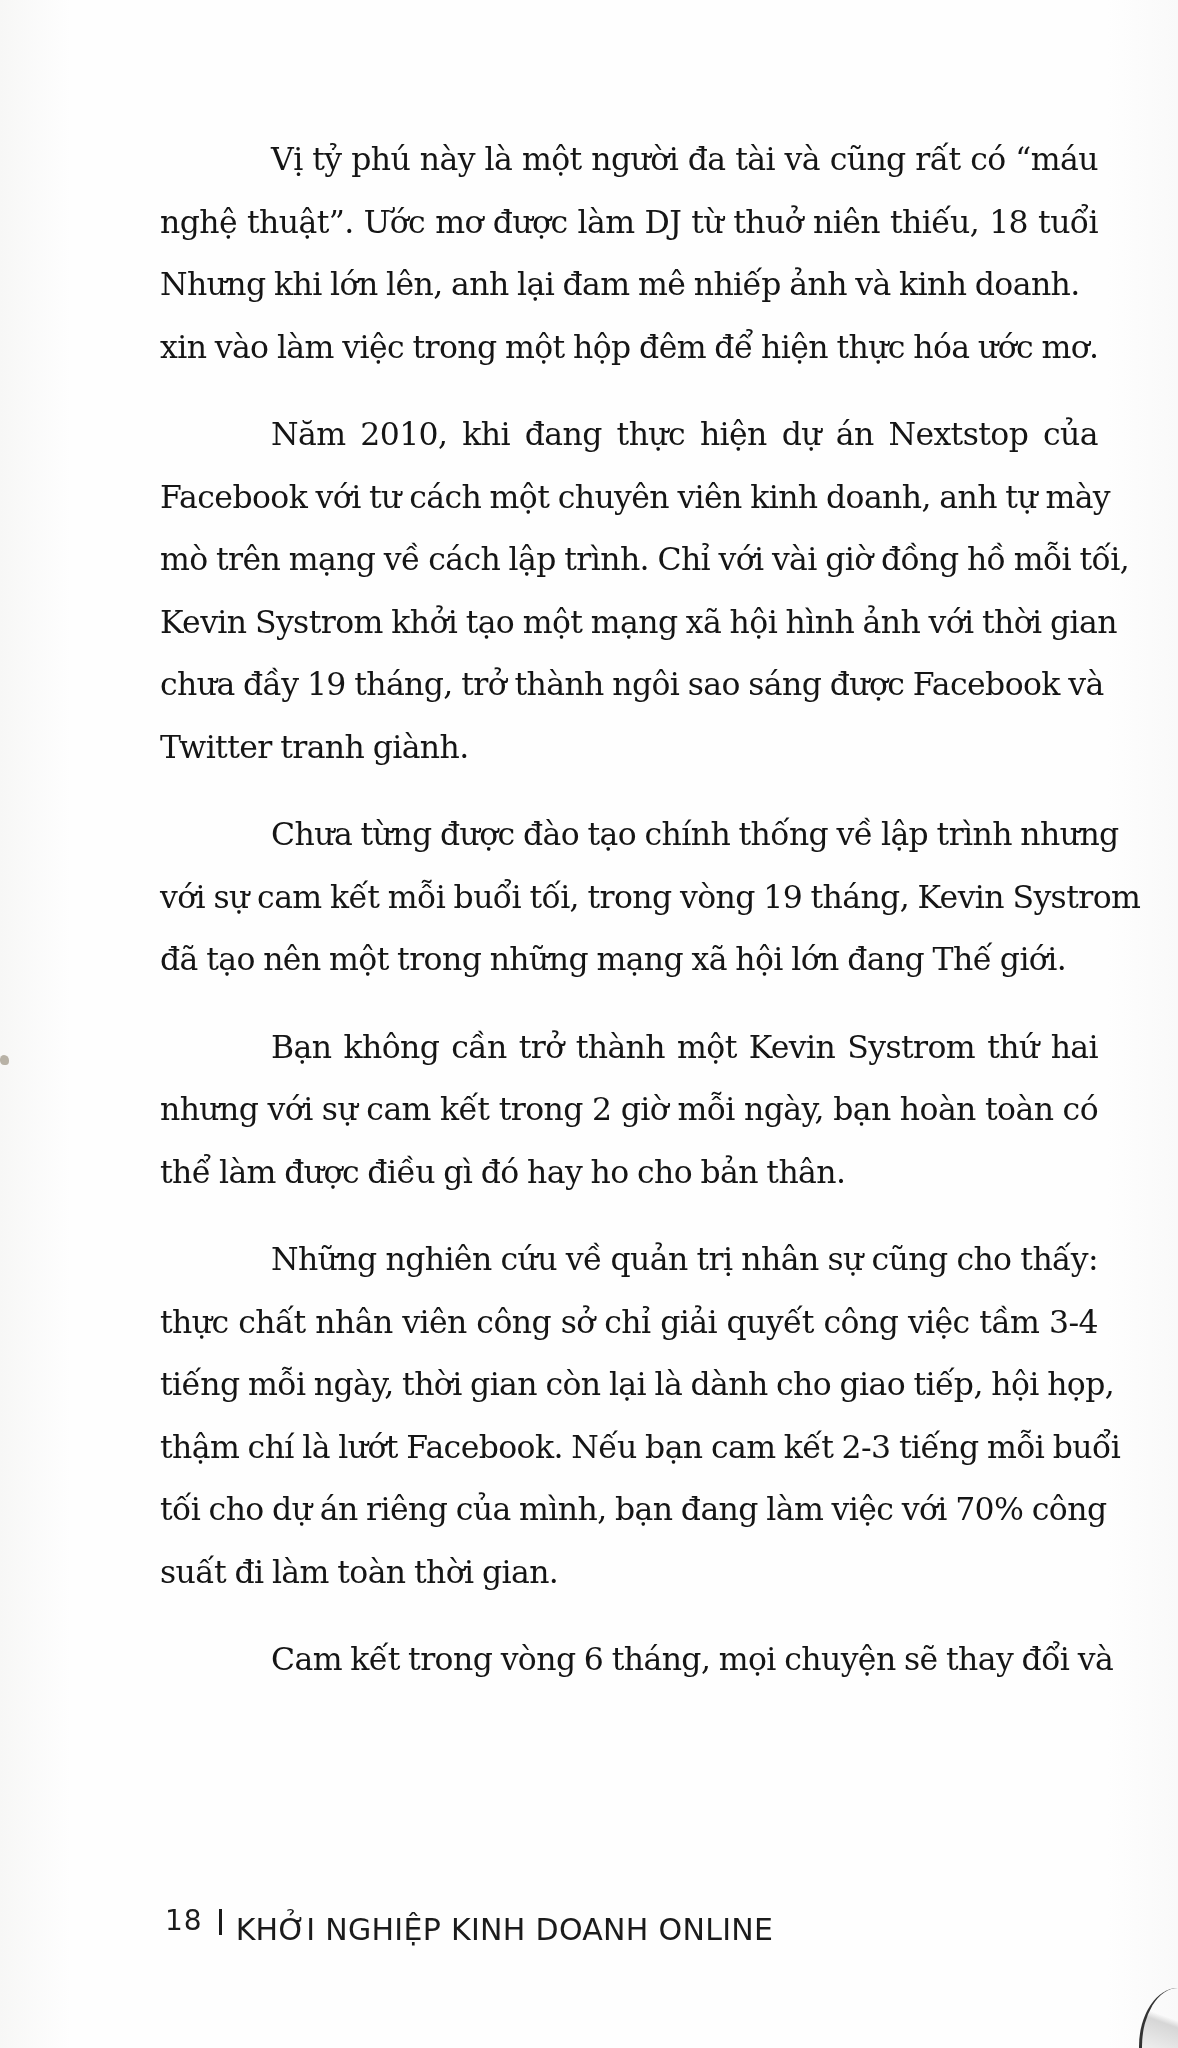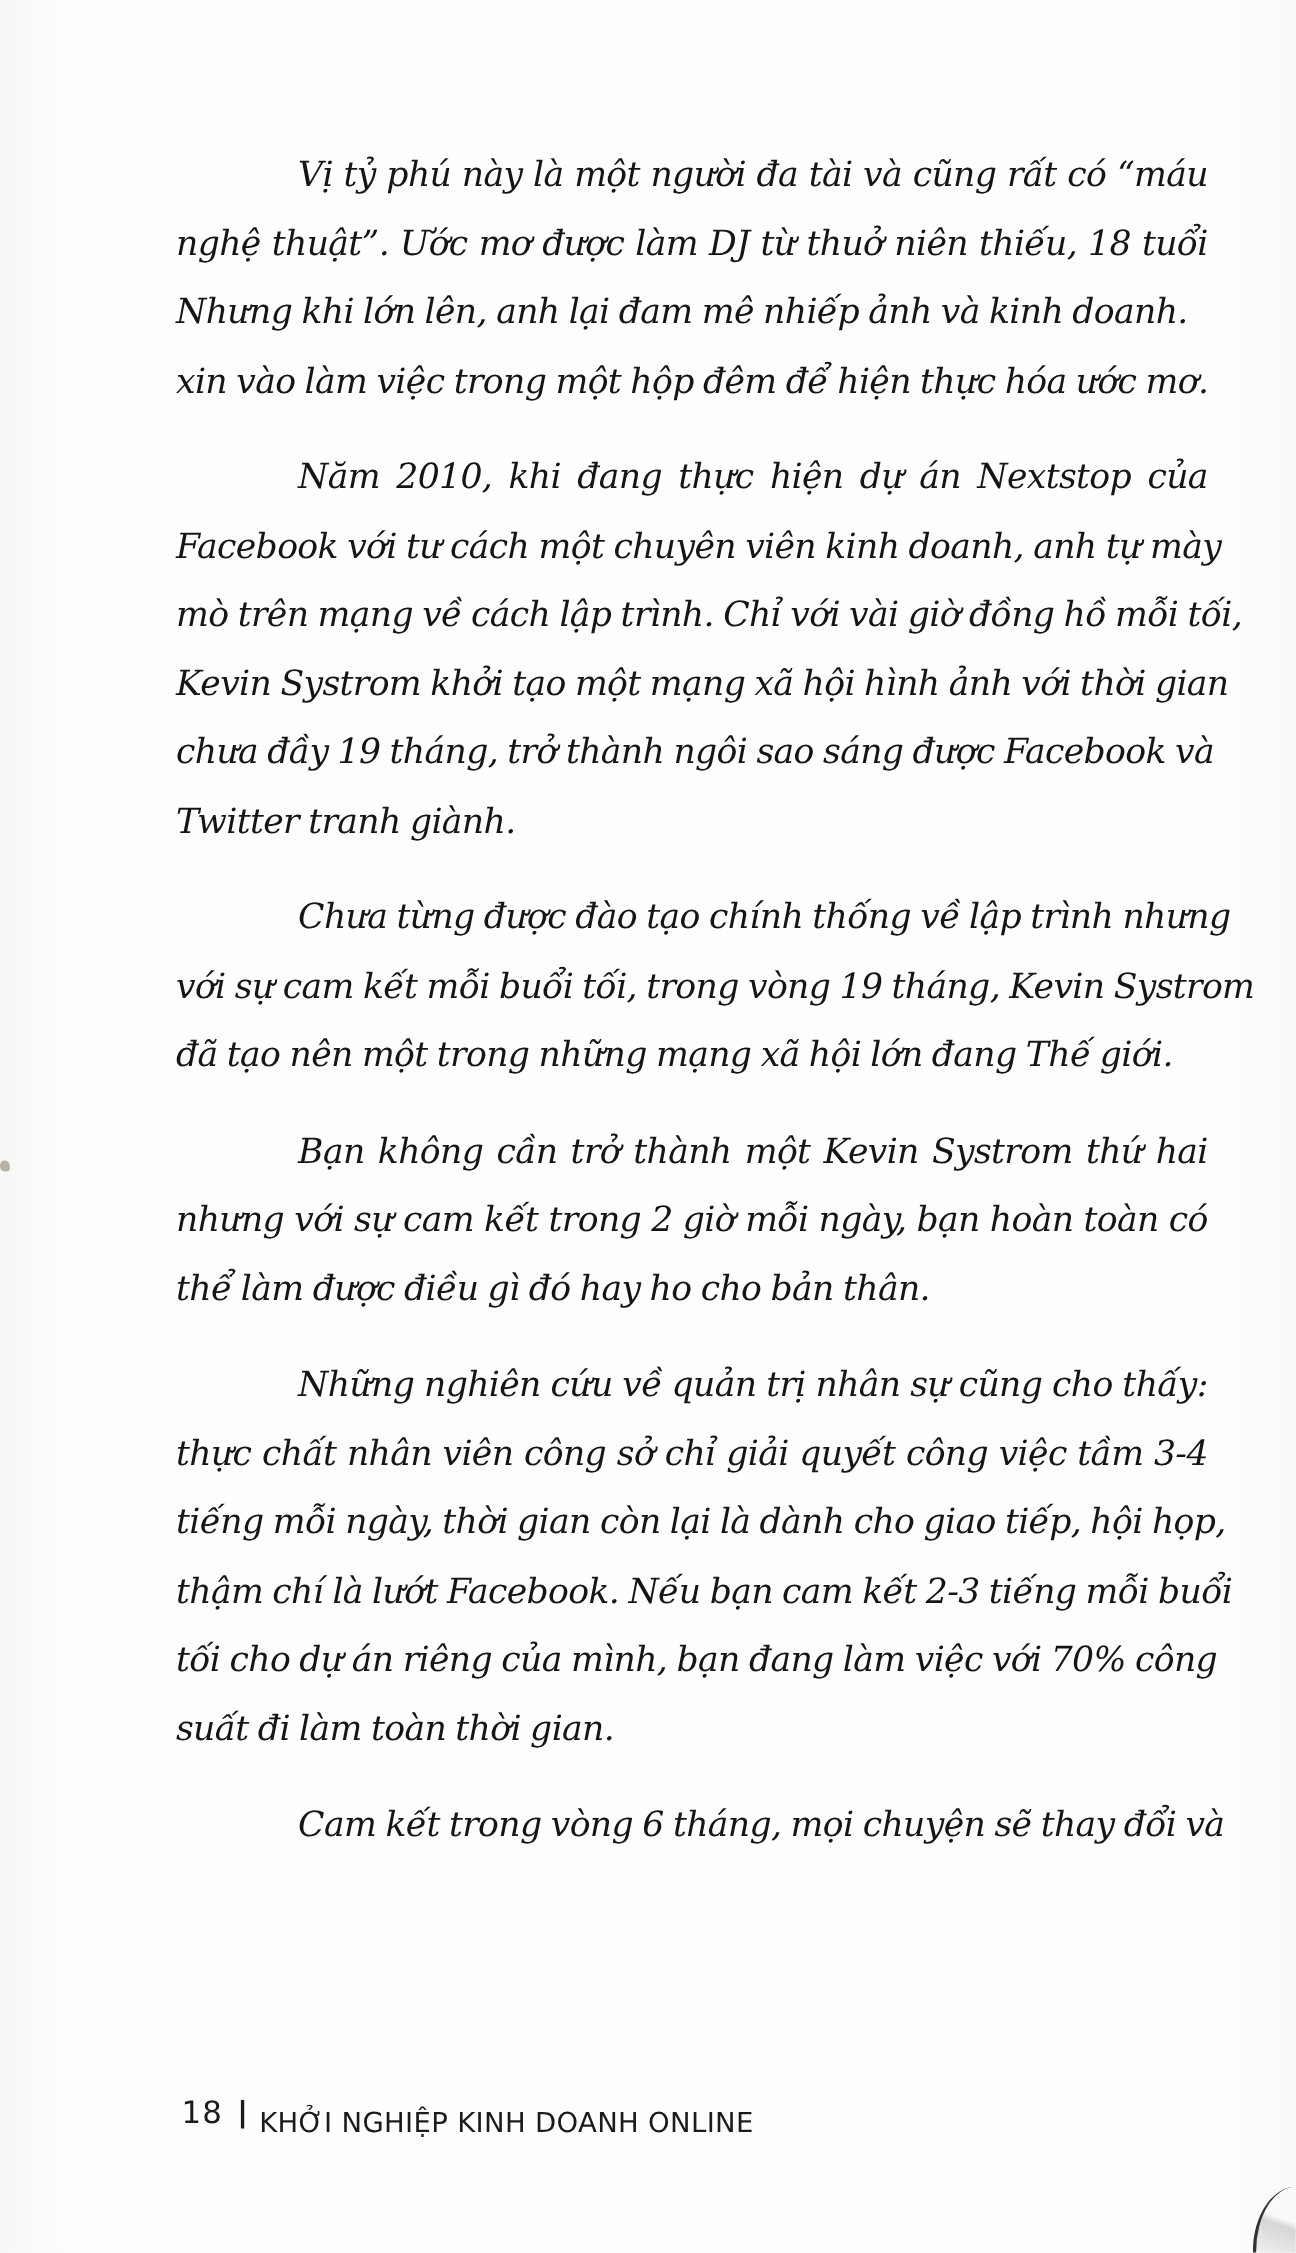--- a/index.html
+++ b/index.html
@@ -31,21 +31,20 @@
       font-size: 31.5px;
       line-height: 62.5px;
       letter-spacing: -0.6px;
       word-spacing: -1px;
     }
     .para {
       margin: 0;
       text-align: justify;
       text-indent: 111px;
       text-align-last: left;
-      font-style: italic;
     }
     .para + .para {
       margin-top: 25px;
     }
     .line {
       display: block;
       text-align: justify;
       text-align-last: justify;
       white-space: nowrap;
     }
@@ -74,21 +73,21 @@
     .divider {
       display: inline-block;
       width: 3px;
       height: 26px;
       background: #1b1b1b;
       margin: 0 14px 0 16px;
       position: relative;
       top: 2px;
     }
     .running-title {
-      font-size: 25px;
+      font-size: 30px;
       letter-spacing: 0.3px;
       position: relative;
       top: 3px;
       margin-top: 12px;
     }
     .speck {
       position: absolute;
       left: 0;
       top: 1055px;
       width: 9px;

